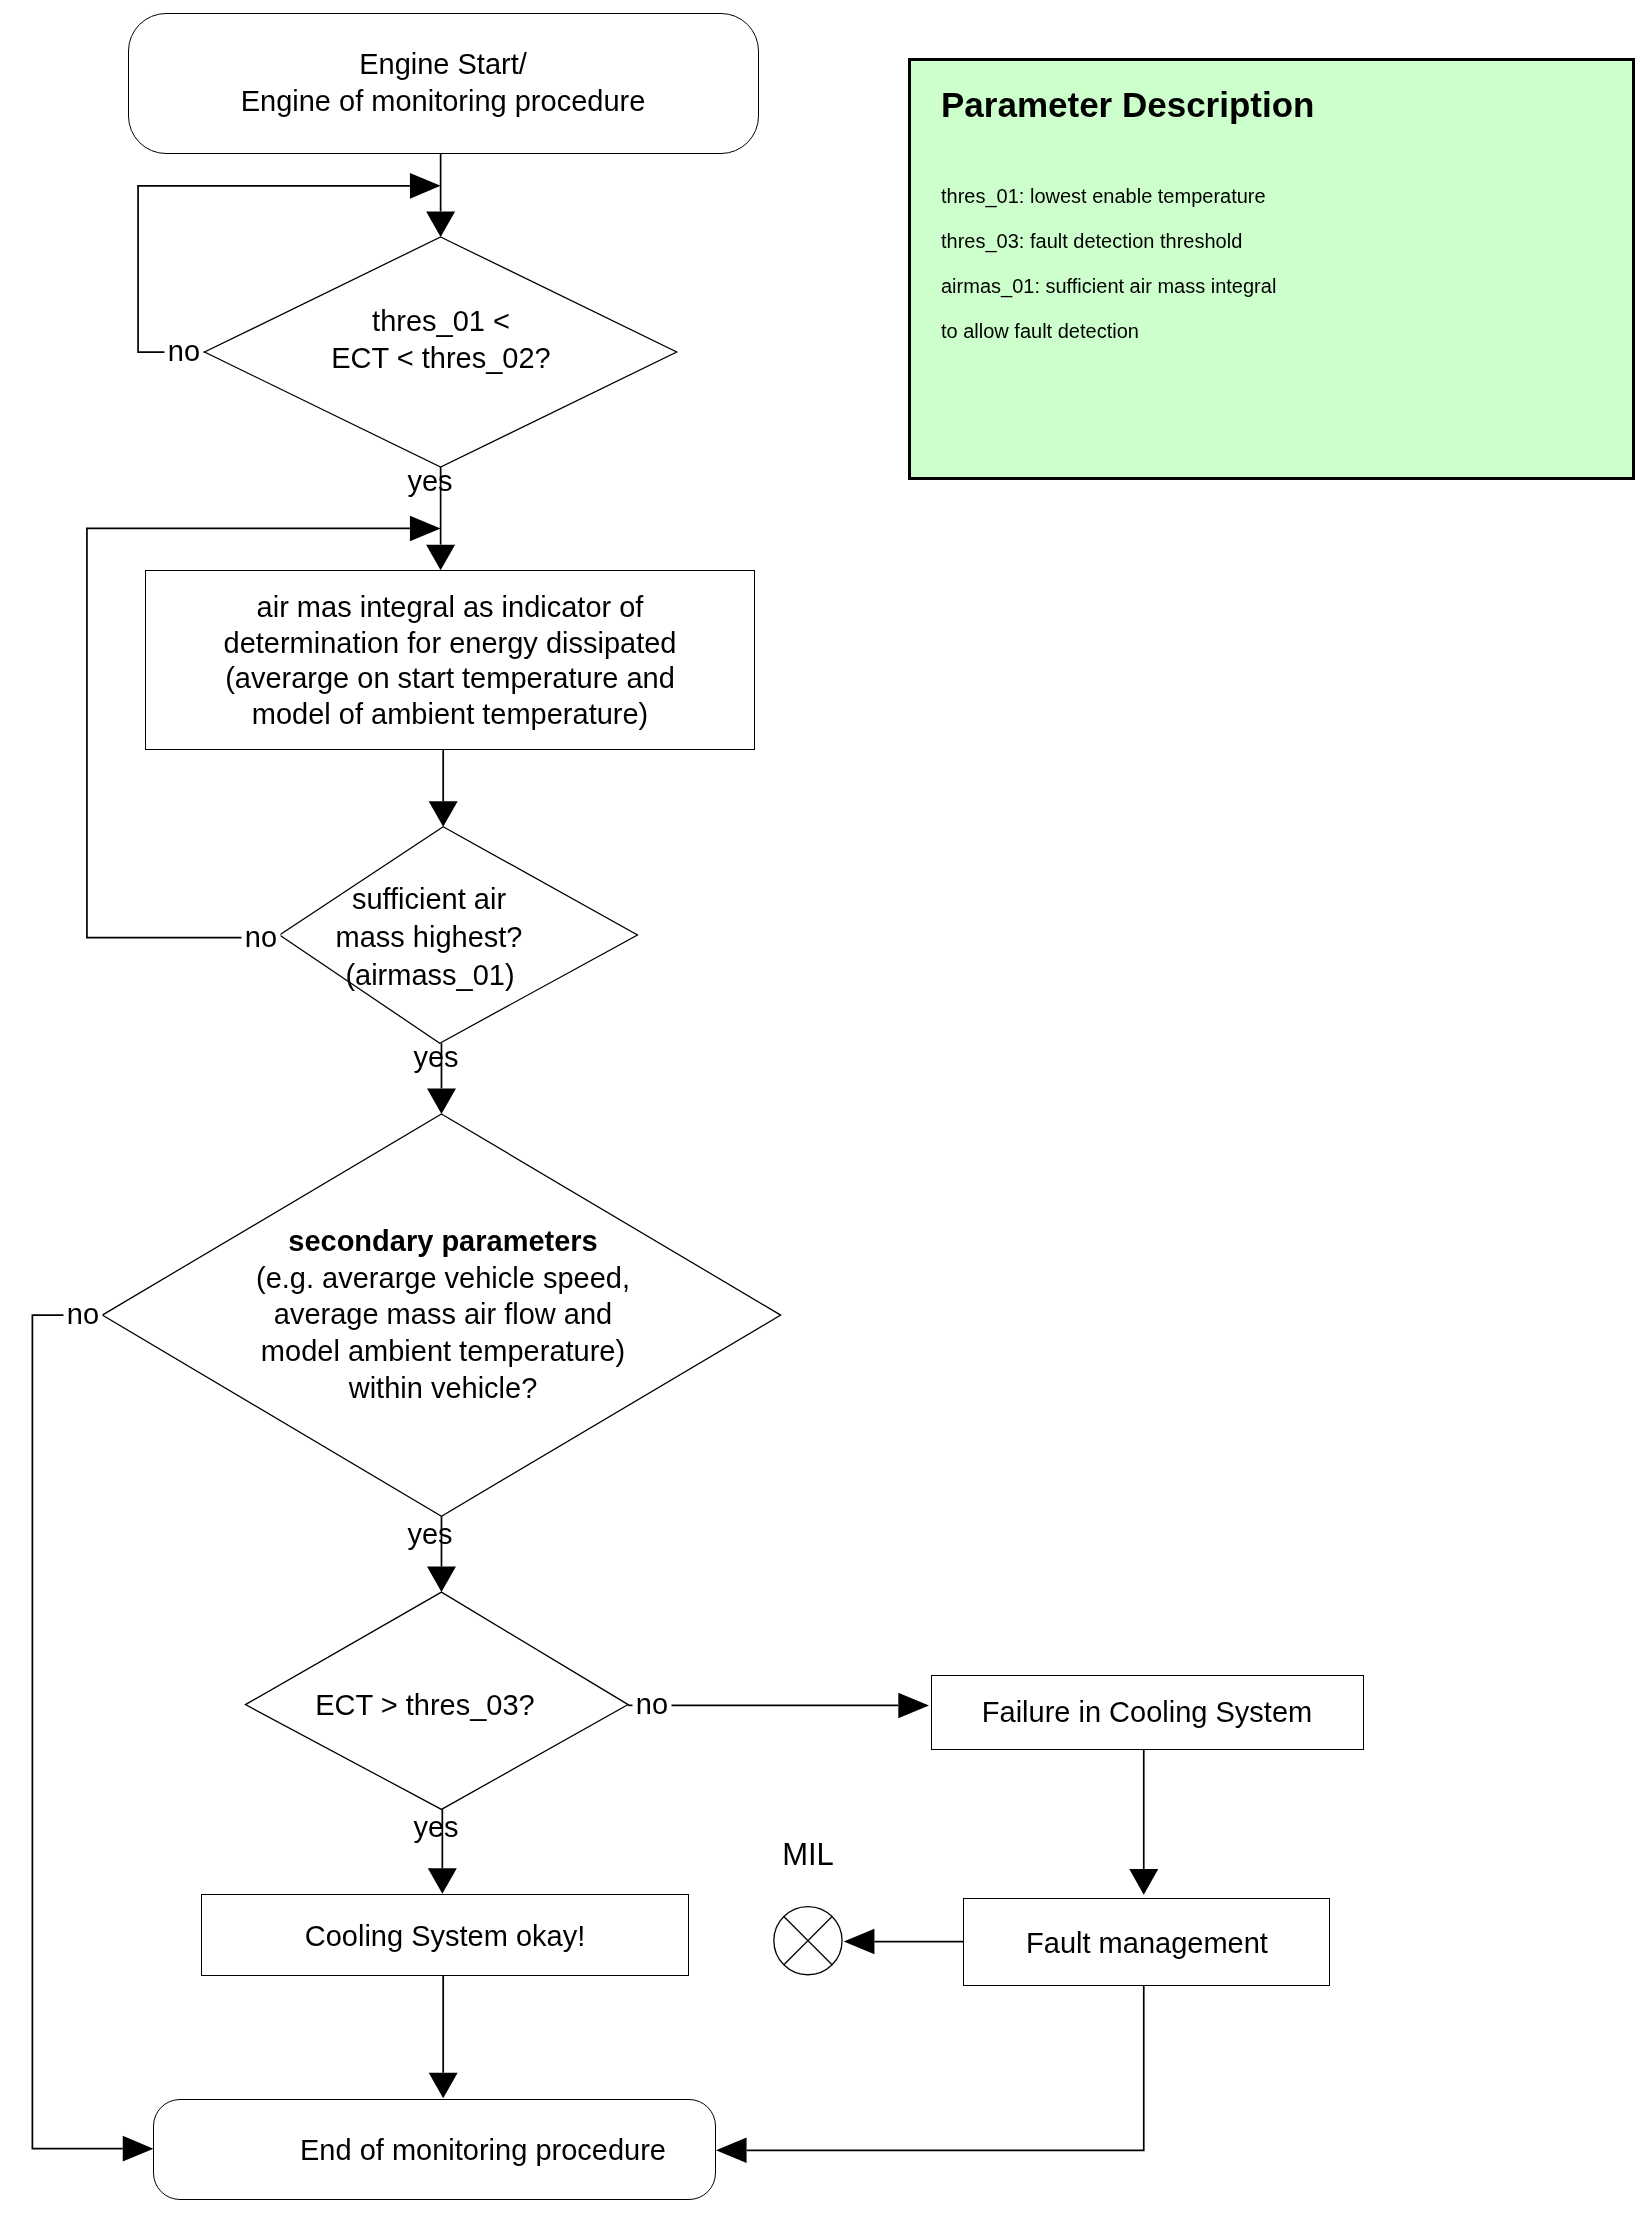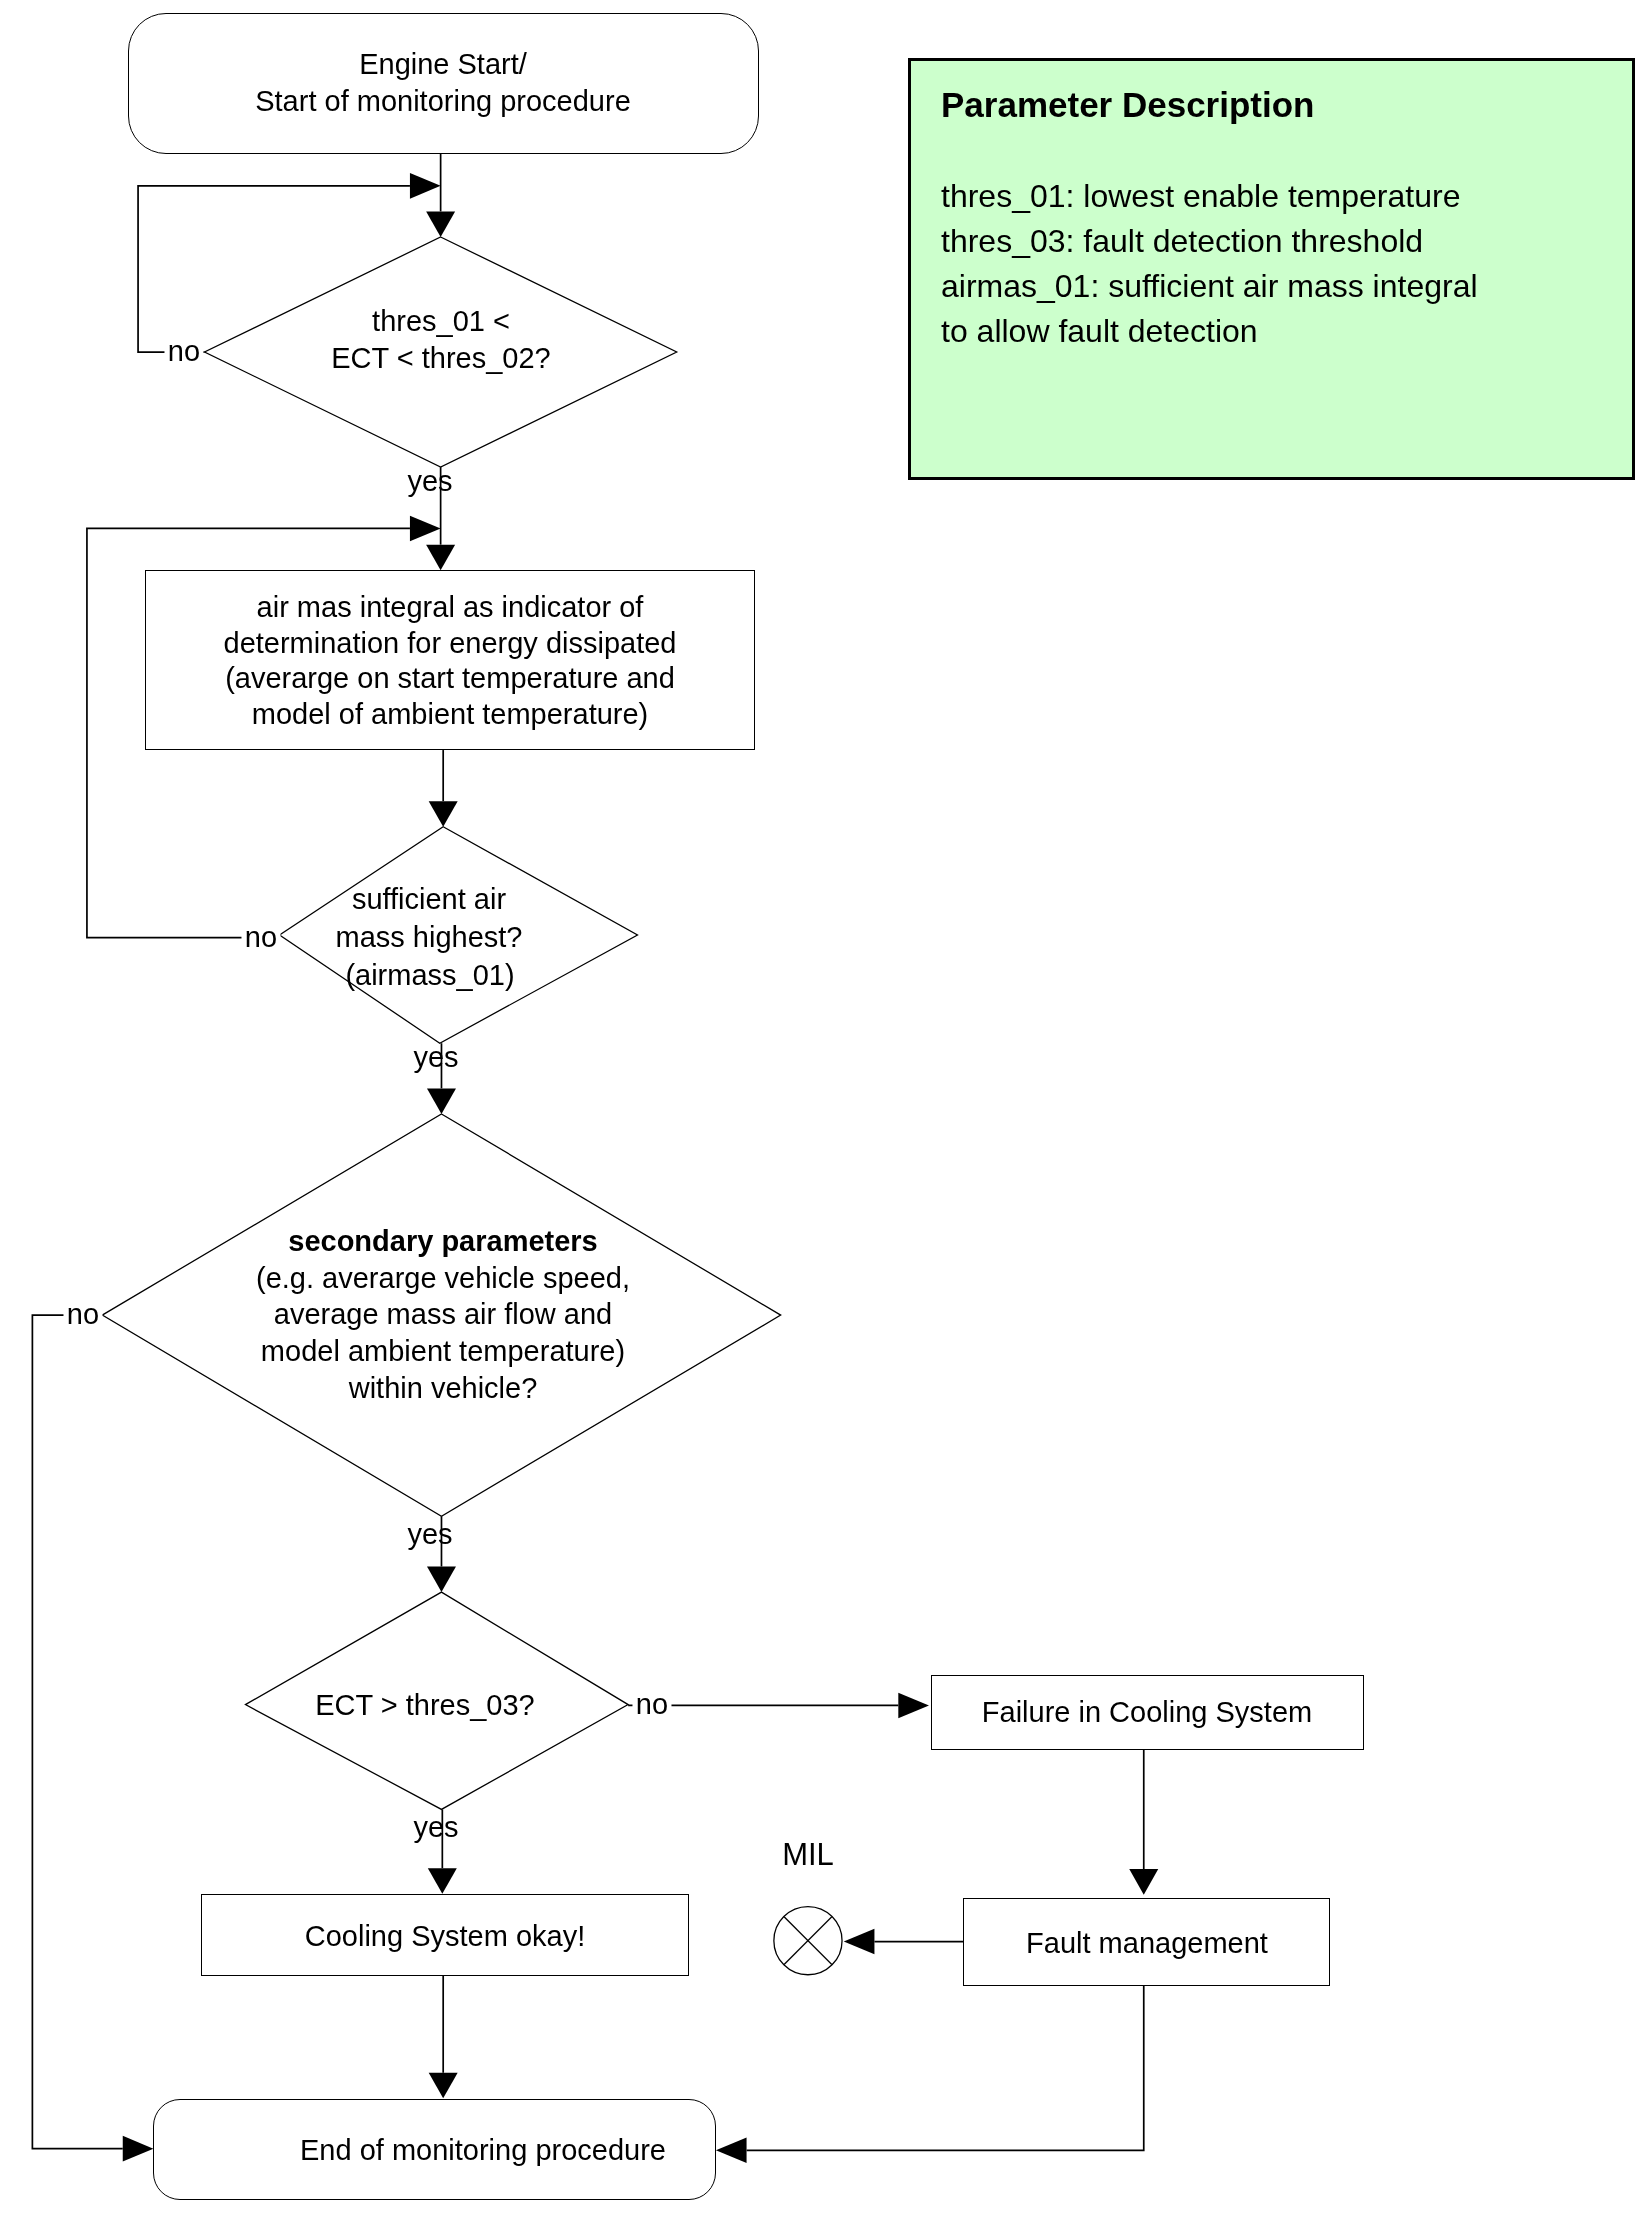--- a/index.html
+++ b/index.html
@@ -37,21 +37,21 @@
     border:3.4px solid #000;
     box-sizing:border-box;
     padding-left:48px;
   }
   .legend-title{
     position:absolute;left:30px;top:24px;
     font-size:35px;font-weight:bold;white-space:nowrap;
   }
   .legend-body{
     position:absolute;left:30px;top:113px;right:17px;
-    font-size:32px;line-height:45px;
+    font-size:20px;line-height:45px;
   }
 </style>
 </head>
 <body>
 
 <div id="canvas">
 
   <svg id="wires" viewBox="0 0 1936 2600" xmlns="http://www.w3.org/2000/svg">
     <g stroke="#000" stroke-width="2" fill="none">
 
@@ -116,21 +116,21 @@
   </svg>
 
   <div class="node" style="left:128px;top:12.8px;width:631px;height:141px;border-radius:38px;"></div>
   <div class="node" style="left:145px;top:570px;width:610px;height:180px;"></div>
   <div class="node" style="left:931px;top:1675px;width:433px;height:75px;"></div>
   <div class="node" style="left:963px;top:1898px;width:367px;height:88px;"></div>
   <div class="node" style="left:201px;top:1894px;width:488px;height:82px;"></div>
   <div class="node" style="left:153px;top:2099px;width:563px;height:101px;border-radius:27px;"></div>
 
   <div class="lbl" style="left:443px;top:65px;">Engine Start/</div>
-  <div class="lbl" style="left:443px;top:102px;">Start of monitoring procedure</div>
+  <div class="lbl" style="left:443px;top:102px;">Engine of monitoring procedure</div>
 
   <div class="lbl" style="left:441px;top:322px;">thres_01 &lt;</div>
   <div class="lbl" style="left:441px;top:359px;">ECT &lt; thres_02?</div>
   <div class="lbl branch" style="left:184px;top:352px;">no</div>
   <div class="lbl" style="left:430px;top:482px;">yes</div>
 
   <div class="lbl" style="left:450px;top:608px;">air mas integral as indicator of</div>
   <div class="lbl" style="left:450px;top:644px;">determination for energy dissipated</div>
   <div class="lbl" style="left:450px;top:679px;">(averarge on start temperature and</div>
   <div class="lbl" style="left:450px;top:715px;">model of ambient temperature)</div>

